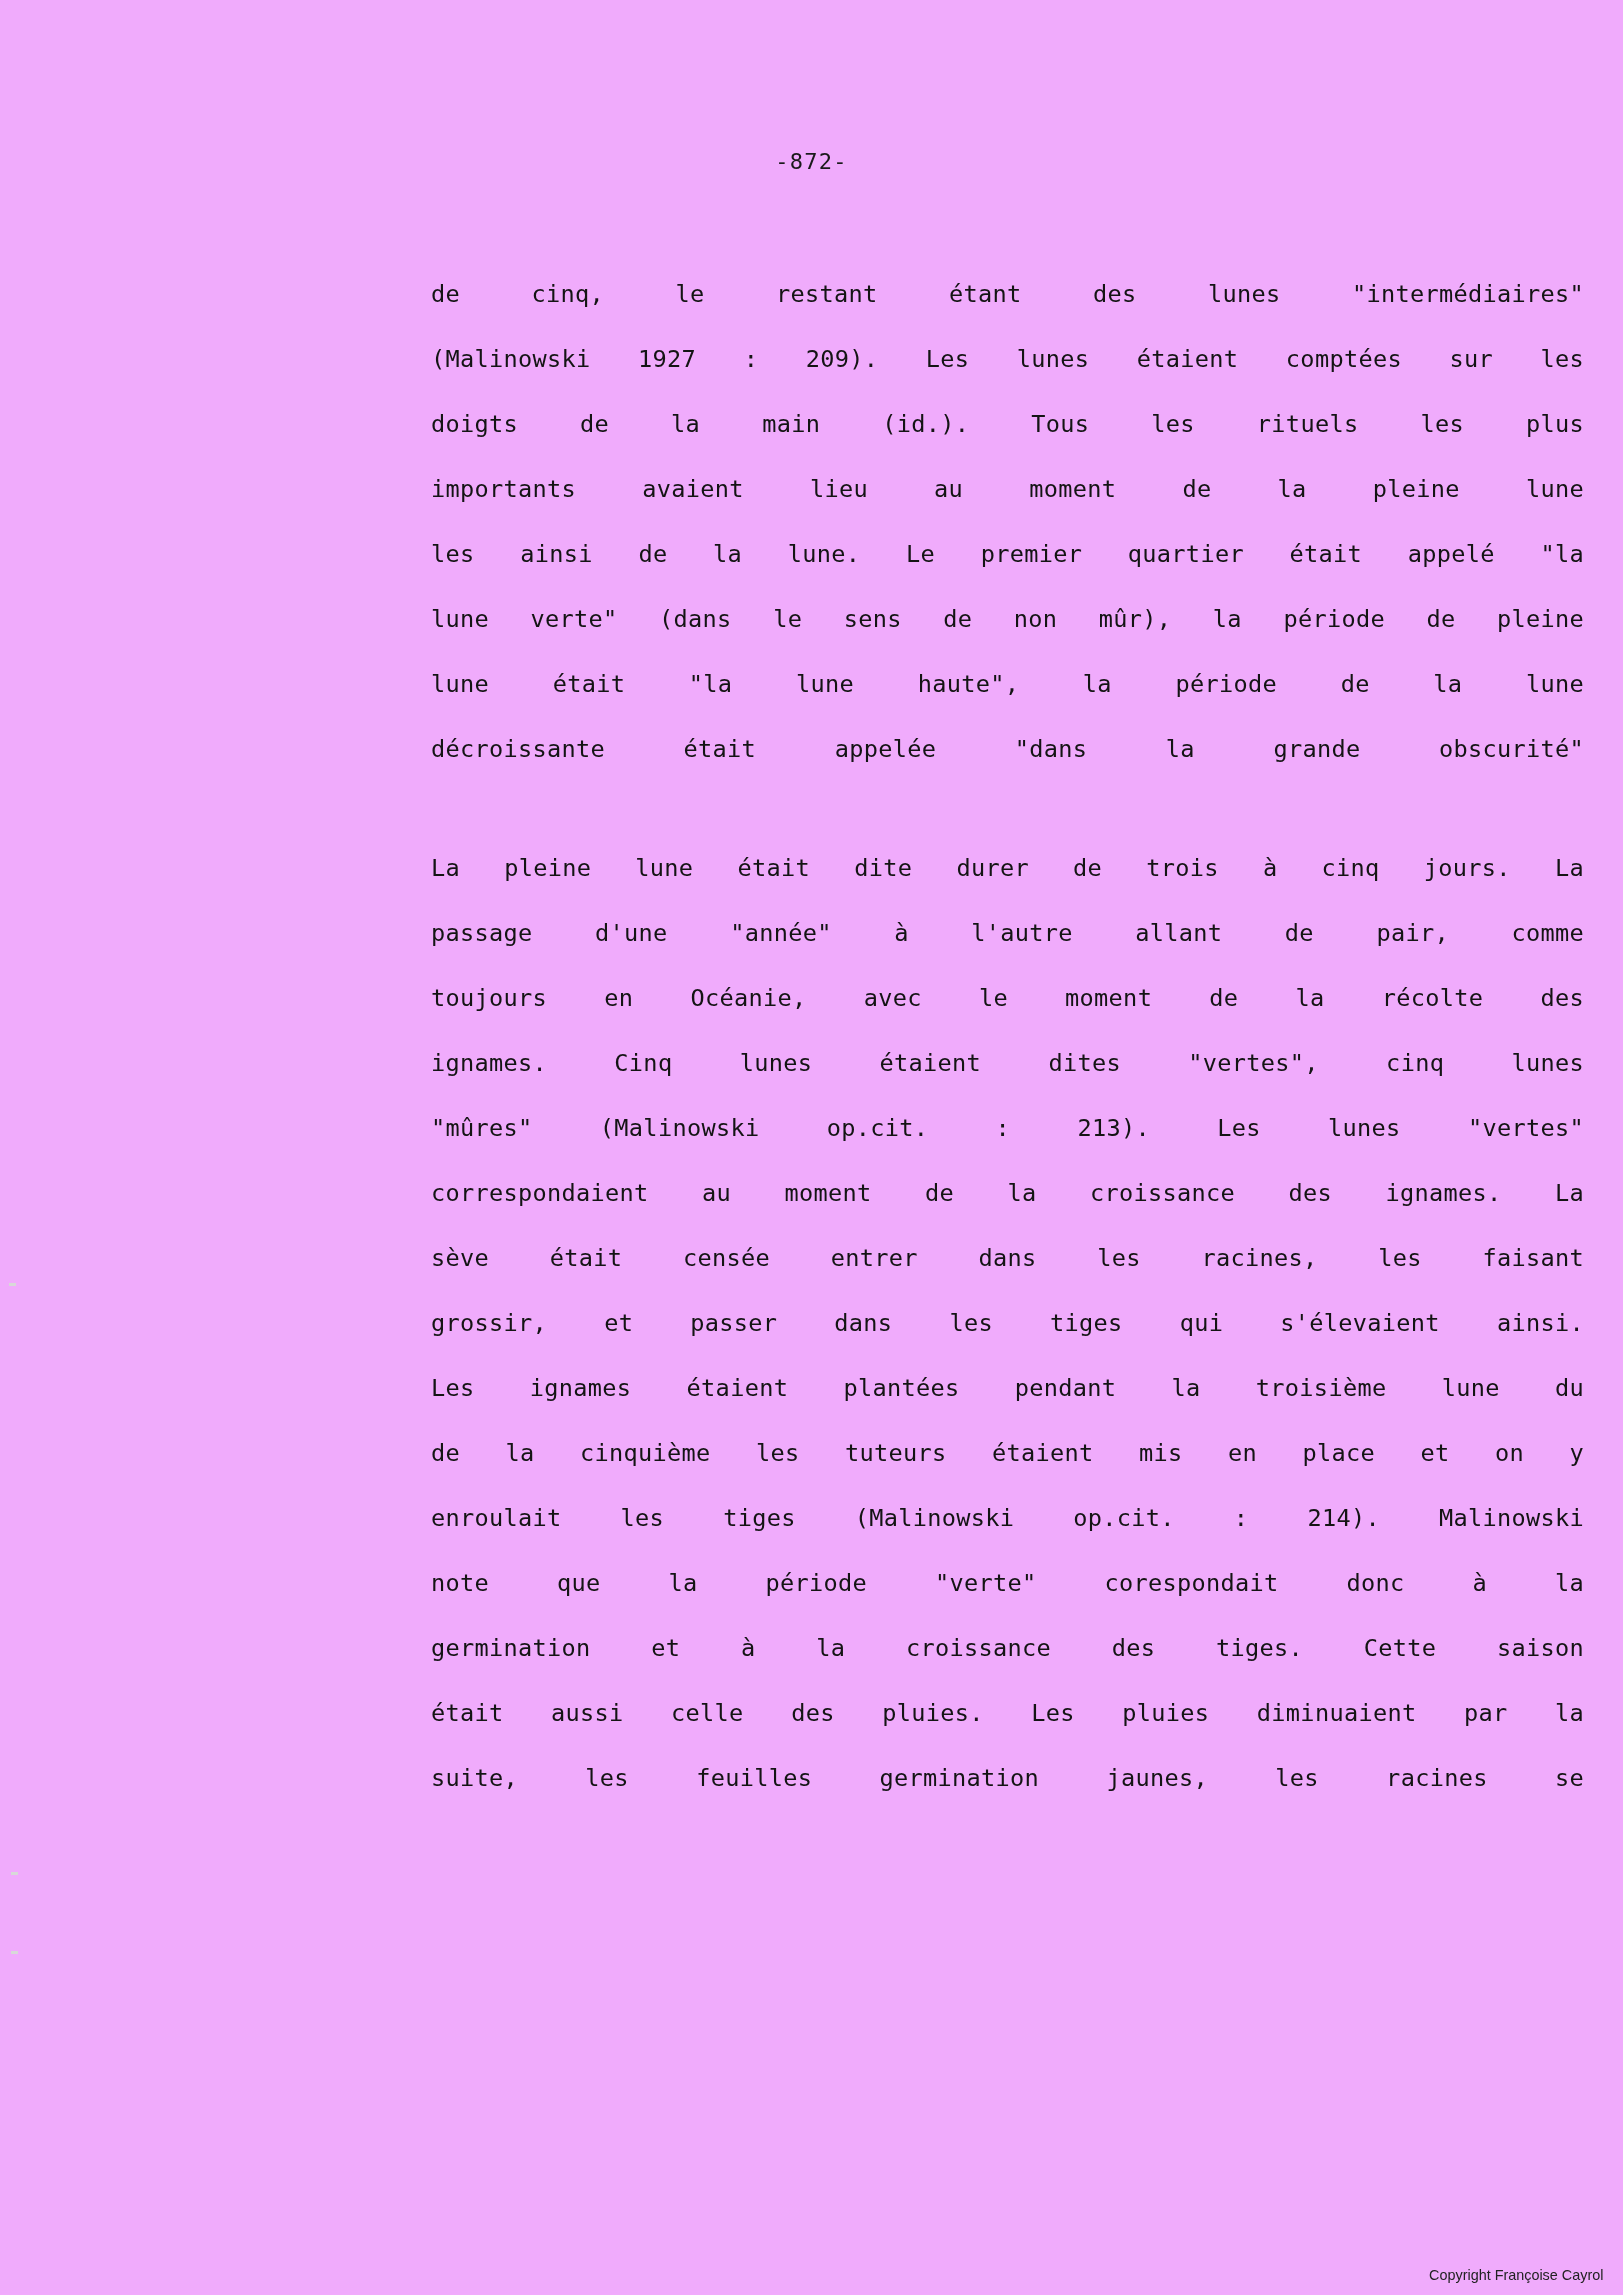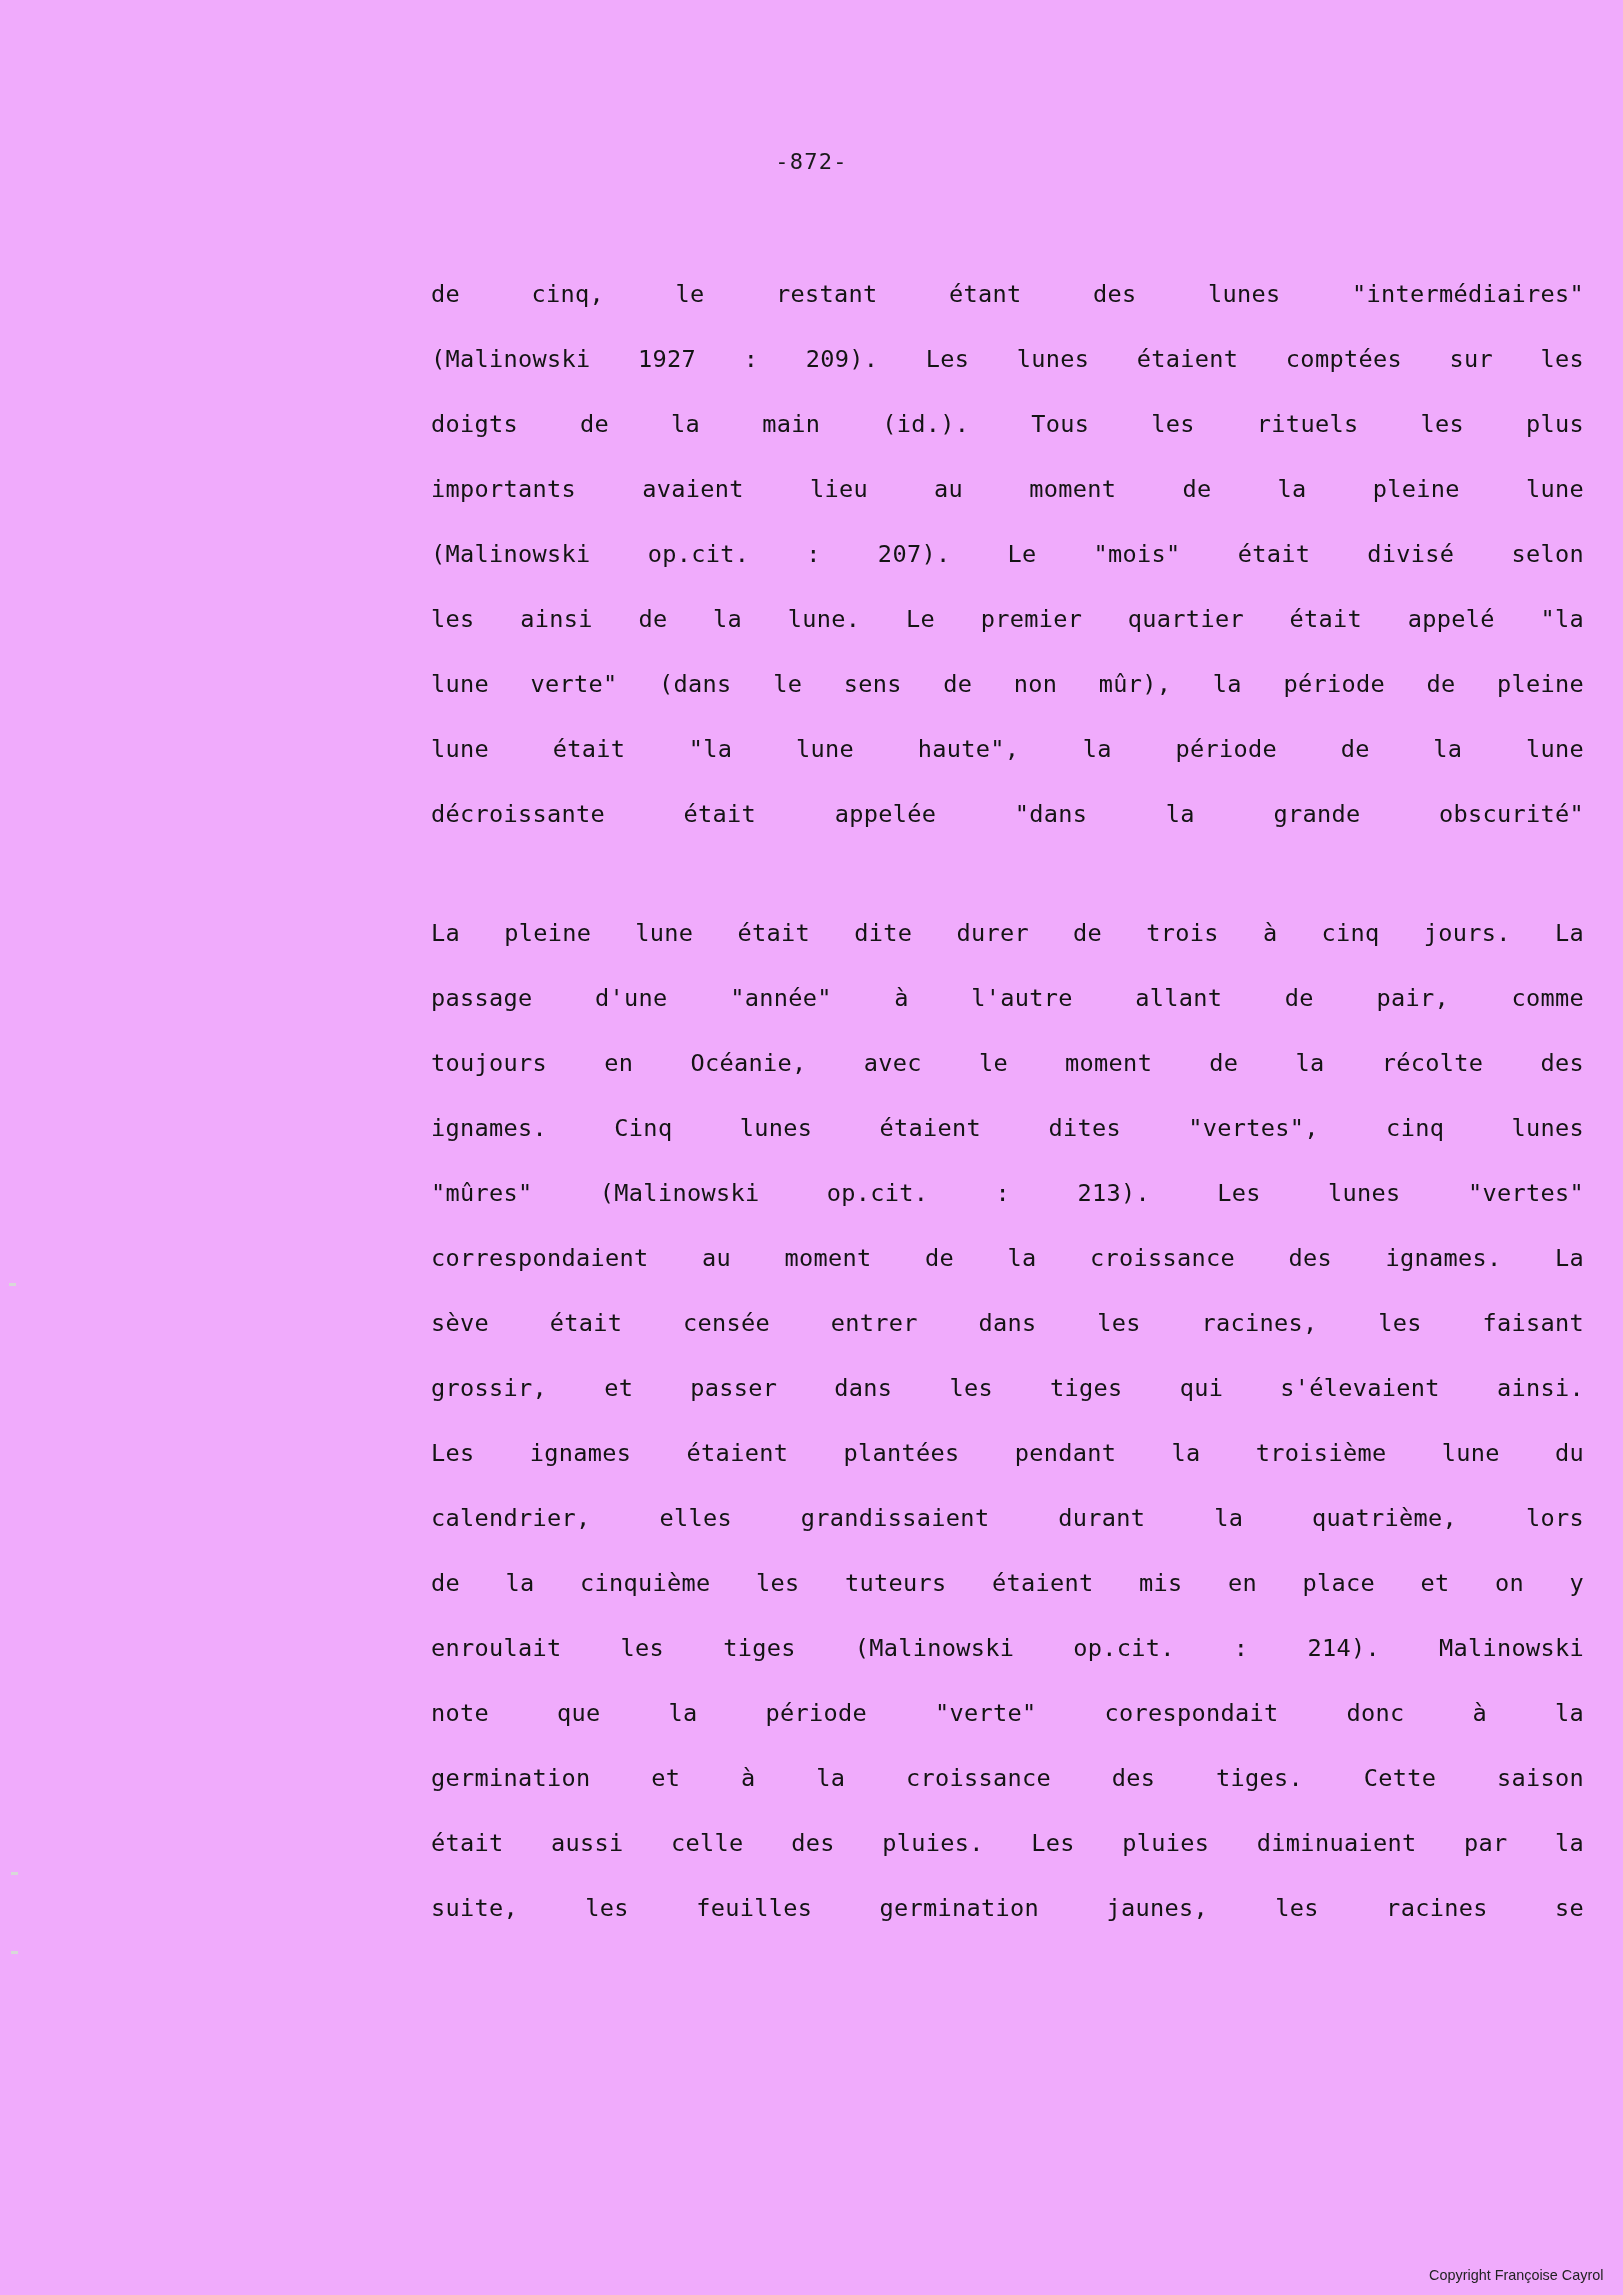--- a/index.html
+++ b/index.html
@@ -82,38 +82,36 @@
 <div class="page">
 
   <div class="page-number">-872-</div>
 
   <div class="body-text">
     <div class="para">
       <span class="just">de  cinq,   le  restant   étant   des   lunes   "intermédiaires"</span>
       <span class="just">(Malinowski 1927 :  209). Les lunes étaient comptées sur les</span>
       <span class="just">doigts  de  la  main  (id.).    Tous  les  rituels  les  plus</span>
       <span class="just">importants  avaient  lieu  au  moment  de  la  pleine  lune</span>
-      <span class="just">(Malinowski op.cit.  :  207). Le "mois" était divisé selon</span>
       <span class="just">les ainsi de la lune. Le premier quartier était appelé "la</span>
       <span class="just">lune verte" (dans le sens de non mûr), la période de pleine</span>
       <span class="just">lune  était  "la  lune  haute",  la  période  de  la  lune</span>
       <span class="just">décroissante  était  appelée  "dans  la  grande  obscurité"</span>
     </div>
 
     <div class="para">
       <span class="just">La pleine lune était dite durer de trois à cinq jours. La</span>
       <span class="just">passage  d'une  "année"  à  l'autre  allant  de  pair,  comme</span>
       <span class="just">toujours  en  Océanie,  avec  le  moment  de  la  récolte  des</span>
       <span class="just">ignames.  Cinq  lunes  étaient  dites  "vertes",  cinq  lunes</span>
       <span class="just">"mûres"  (Malinowski  op.cit.  :  213).  Les  lunes  "vertes"</span>
       <span class="just">correspondaient au moment de la croissance des ignames. La</span>
       <span class="just">sève  était  censée  entrer  dans  les  racines,  les  faisant</span>
       <span class="just">grossir, et passer dans les tiges qui s'élevaient ainsi.</span>
       <span class="just">Les ignames étaient plantées pendant la troisième lune du</span>
-      <span class="just">calendrier, elles grandissaient durant la quatrième, lors</span>
       <span class="just">de la cinquième les tuteurs étaient mis en place et on y</span>
       <span class="just">enroulait les tiges (Malinowski op.cit. : 214). Malinowski</span>
       <span class="just">note  que  la  période  "verte"  corespondait  donc  à  la</span>
       <span class="just">germination et à la croissance des tiges. Cette saison</span>
       <span class="just">était aussi celle des pluies. Les pluies diminuaient par la</span>
       <span class="just">suite,  les  feuilles  germination  jaunes,  les  racines  se</span>
     </div>
   </div>
 
   <div class="edge-mark m1"></div>

